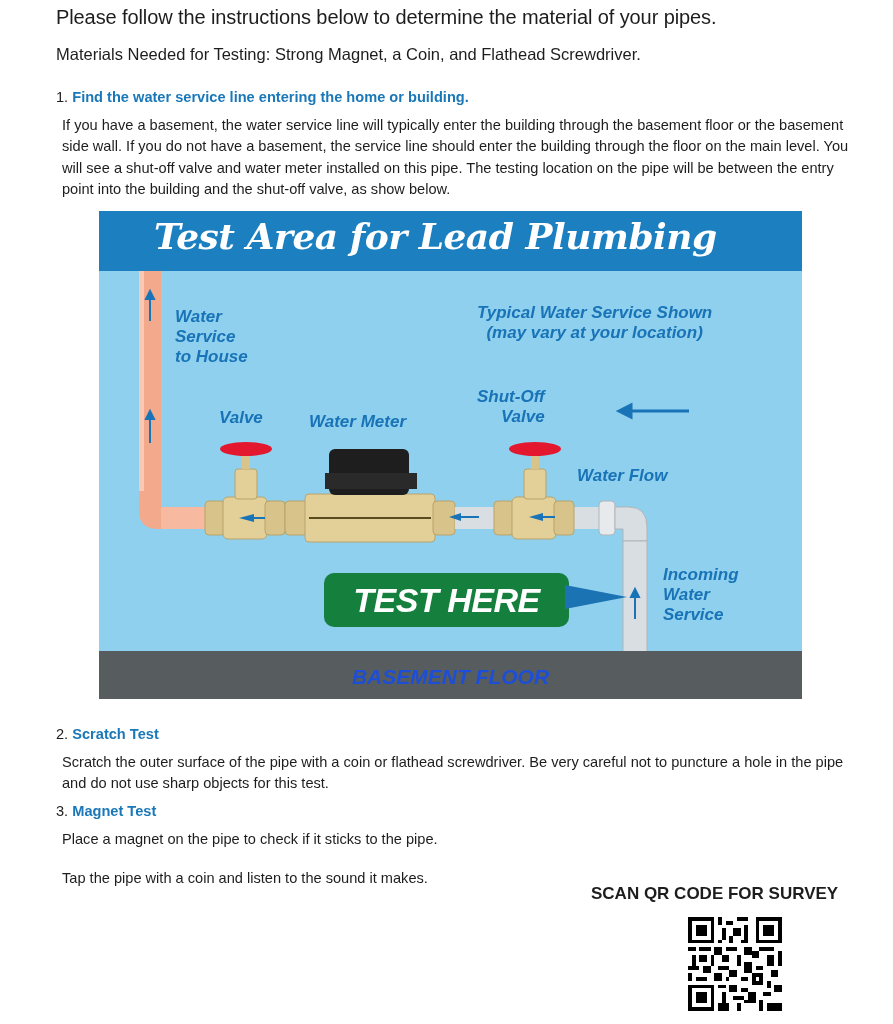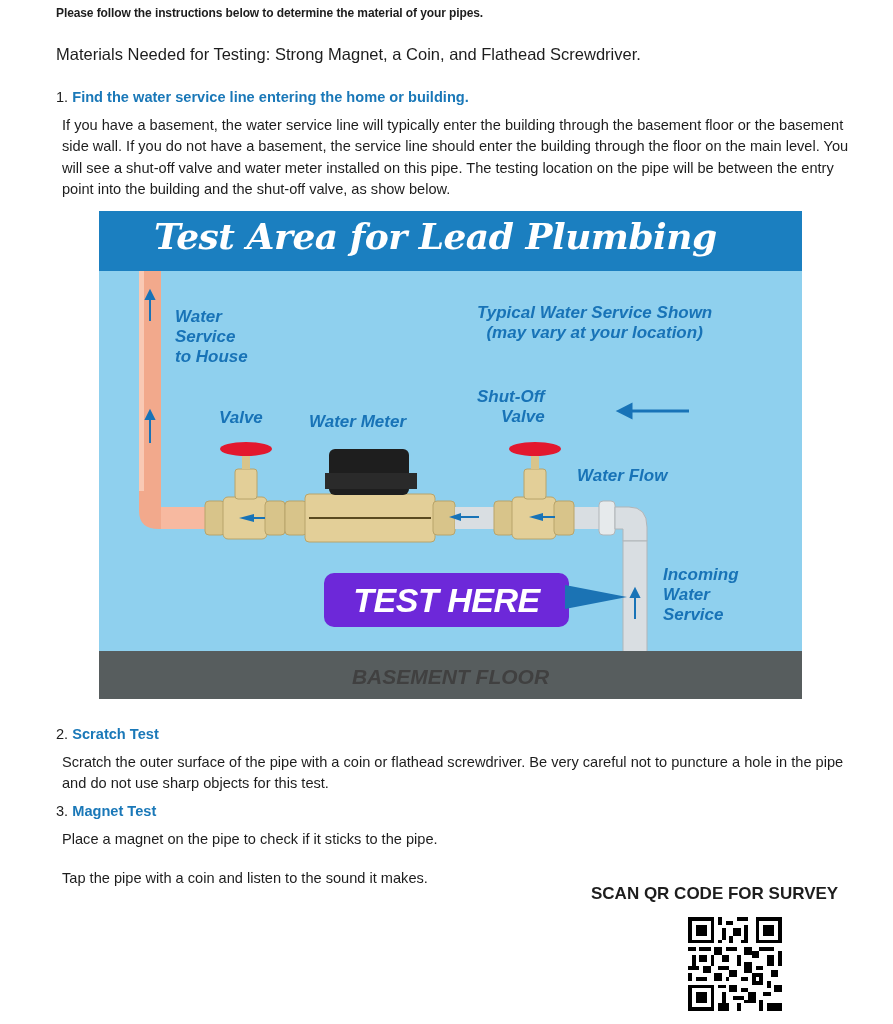--- a/index.html
+++ b/index.html
@@ -1,37 +1,37 @@
 <!DOCTYPE html>
 <html><head>
 <meta charset="utf-8">
 <style>
   html, body { margin: 0; padding: 0; background: #ffffff; }
   body { width: 893px; height: 1024px; position: relative; overflow: hidden;
          font-family: "Liberation Sans", "DejaVu Sans", sans-serif; color: #1d1d1d; }
   .abs { position: absolute; }
-  .title { left: 56px; top: 6px; font-size: 12px; font-weight: bold; letter-spacing: -0.1px; }
+  .title { left: 56px; top: 6px; font-size: 20px; font-weight: normal; letter-spacing: -0.1px; }
   .subtitle { left: 56px; top: 45px; font-size: 16.5px; font-weight: normal; }
   .step { left: 56px; font-size: 14.6px; line-height: 21.5px; width: 800px; }
   .step .num { color: #1d1d1d; }
   .step .head { color: #1a78b8; font-weight: bold; }
   .step p { margin: 6px; }
   .qr-label { left: 591px; top: 884px; font-size: 17px; font-weight: bold; }
   .qr { left: 688px; top: 917px; width: 94px; height: 94px; }
 
   
   .diagram { left: 99px; top: 211px; width: 703px; height: 488px; background: #8fd0ee; overflow: hidden; }
   .diag-band { position: absolute; left: 0; top: 0; width: 100%; height: 60px; background: #1b7fc0; }
   .diag-title { position: absolute; left: 55px; top: 4px; font-family: "DejaVu Serif", serif;
                 font-weight: bold; font-style: italic; font-size: 36px; color: #ffffff; letter-spacing: -0.5px; }
   .floor { position: absolute; left: 0; bottom: 0; width: 100%; height: 48px; background: #575d5e; }
   .floor-label { position: absolute; left: 0; width: 100%; top: 454px; text-align: center;
-                 font-weight: bold; font-style: italic; font-size: 21px; color: #404040; }
+                 font-weight: bold; font-style: italic; font-size: 21px; color: #1d4ed8; }
   .lbl { position: absolute; color: #1873b7; font-weight: bold; font-style: italic; font-size: 17px; line-height: 20px; }
-  .test-here { position: absolute; left: 225px; top: 362px; width: 245px; height: 54px; background: #6d28d9;
+  .test-here { position: absolute; left: 225px; top: 362px; width: 245px; height: 54px; background: #15803d;
                border-radius: 10px; color: #fff; font-weight: bold; font-style: italic; font-size: 34px;
                text-align: center; line-height: 54px; letter-spacing: -0.5px; }
   .test-here-pointer { position: absolute; left: 466px; top: 374px; width: 0; height: 0;
                        border-top: 12px solid transparent; border-bottom: 12px solid transparent;
                        border-left: 62px solid #1b73b4; }
   svg.pipes { position: absolute; left: 0; top: 0; }
 </style>
 </head>
 <body>
 

